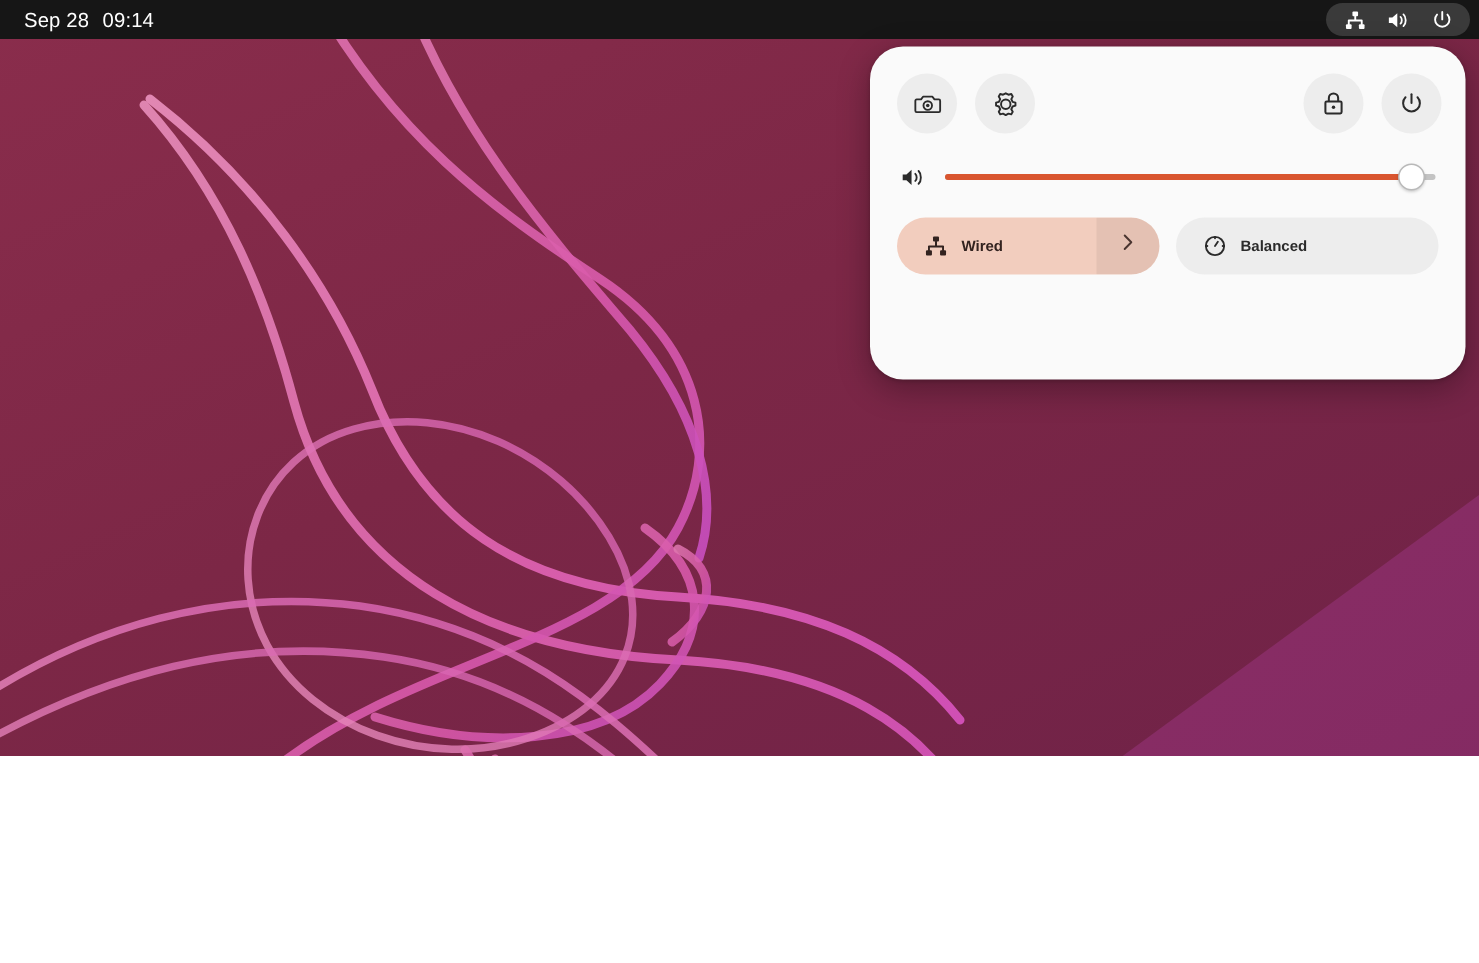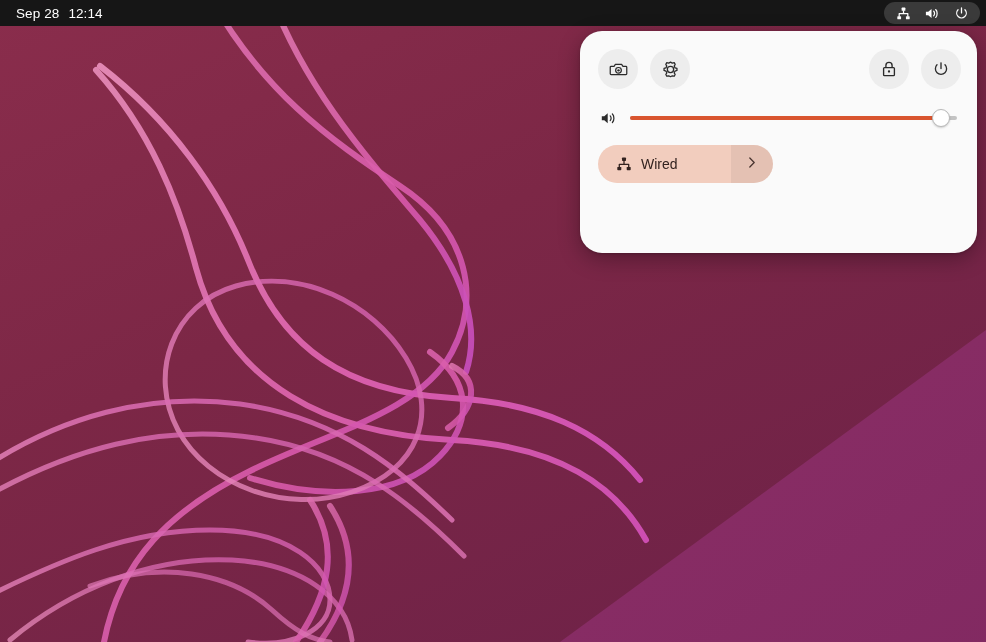--- a/index.html
+++ b/index.html
@@ -7,21 +7,21 @@
     padding: 0;
     width: 986px;
     height: 642px;
     overflow: hidden;
     font-family: "Liberation Sans", sans-serif;
   }
 
   #screen {
     position: relative;
     width: 986px;
-    height: 642px;
+    height: 504px;
     overflow: hidden;
     background: #e5e5e5;
   }
 
   
   #wallpaper {
     position: absolute;
     inset: 0;
     width: 986px;
     height: 642px;
@@ -193,23 +193,24 @@
     width: 17px;
     height: 17px;
     display: flex;
     align-items: center;
     justify-content: center;
     flex: none;
     margin-right: 9px;
   }
   .tile .t-icon svg { display: block; }
   .tile .t-label {
-    font-size: 14px;
+    font-size: 10px;
     color: #2b2b2b;
     white-space: nowrap;
+    font-weight: bold;
   }
   .tile.active {
     background: #f2cdbe;
   }
   .tile.active .t-label { color: #332320; }
   .tile .t-arrow {
     position: absolute;
     right: 0;
     top: 0;
     bottom: 0;
@@ -287,21 +288,21 @@
       <path d="M330 506 C 360 552, 352 598, 320 642" stroke="url(#ribbonB)" stroke-width="6" opacity="0.8"></path>
 
       <path d="M90 586 C 160 560, 230 572, 272 610 C 296 632, 312 640, 330 642" stroke="url(#ribbonC)" stroke-width="5" opacity="0.7"></path>
     </g>
   </svg>
 
   <div id="topbar">
 
     <div id="clock-area">
       <span class="tb-text">Sep 28</span>
-      <span class="tb-text">12:14</span>
+      <span class="tb-text">09:14</span>
     </div>
 
     <div id="sys-indicators">
 
       <span class="tb-icon">
         <svg width="15" height="15" viewBox="0 0 16 16" fill="none" stroke="#ffffff" stroke-width="1.35" stroke-linecap="round" stroke-linejoin="round">
           <rect x="6" y="1.7" width="4" height="3.4" rx="0.7" fill="#ffffff" stroke="none"></rect>
           <rect x="1.4" y="10.8" width="4" height="3.4" rx="0.7" fill="#ffffff" stroke="none"></rect>
           <rect x="10.6" y="10.8" width="4" height="3.4" rx="0.7" fill="#ffffff" stroke="none"></rect>
           <path d="M8 5.1 V 8.2 M3.4 10.8 V 8.2 H 12.6 V 10.8"></path>
@@ -404,19 +405,30 @@
         <span class="t-label">Wired</span>
         <span class="t-arrow">
           <span>
             <svg width="12" height="15" viewBox="0 0 12 15" fill="none" stroke="#4a3530" stroke-width="1.3" stroke-linecap="round" stroke-linejoin="round">
               <path d="M3.8 3 L 8.2 7.5 L 3.8 12"></path>
             </svg>
           </span>
         </span>
       </div>
 
+      <div class="tile">
+        <span class="t-icon">
+          <svg width="16" height="16" viewBox="0 0 16 16" fill="none" stroke="#2b2b2b" stroke-width="1.25" stroke-linecap="round">
+            <circle cx="8" cy="8" r="6.1"></circle>
+            <path d="M8 8 L 9.9 5.2"></path>
+            <path d="M8 8 L 8 3.3" opacity="0"></path>
+            <path d="M8 1.9 V 2.9 M14.1 8 H 13.1 M1.9 8 H 2.9"></path>
+          </svg>
+        </span>
+        <span class="t-label">Balanced</span>
+      </div>
 
 
 
     </div>
   </div>
 
 </div>
 
 </body></html>

